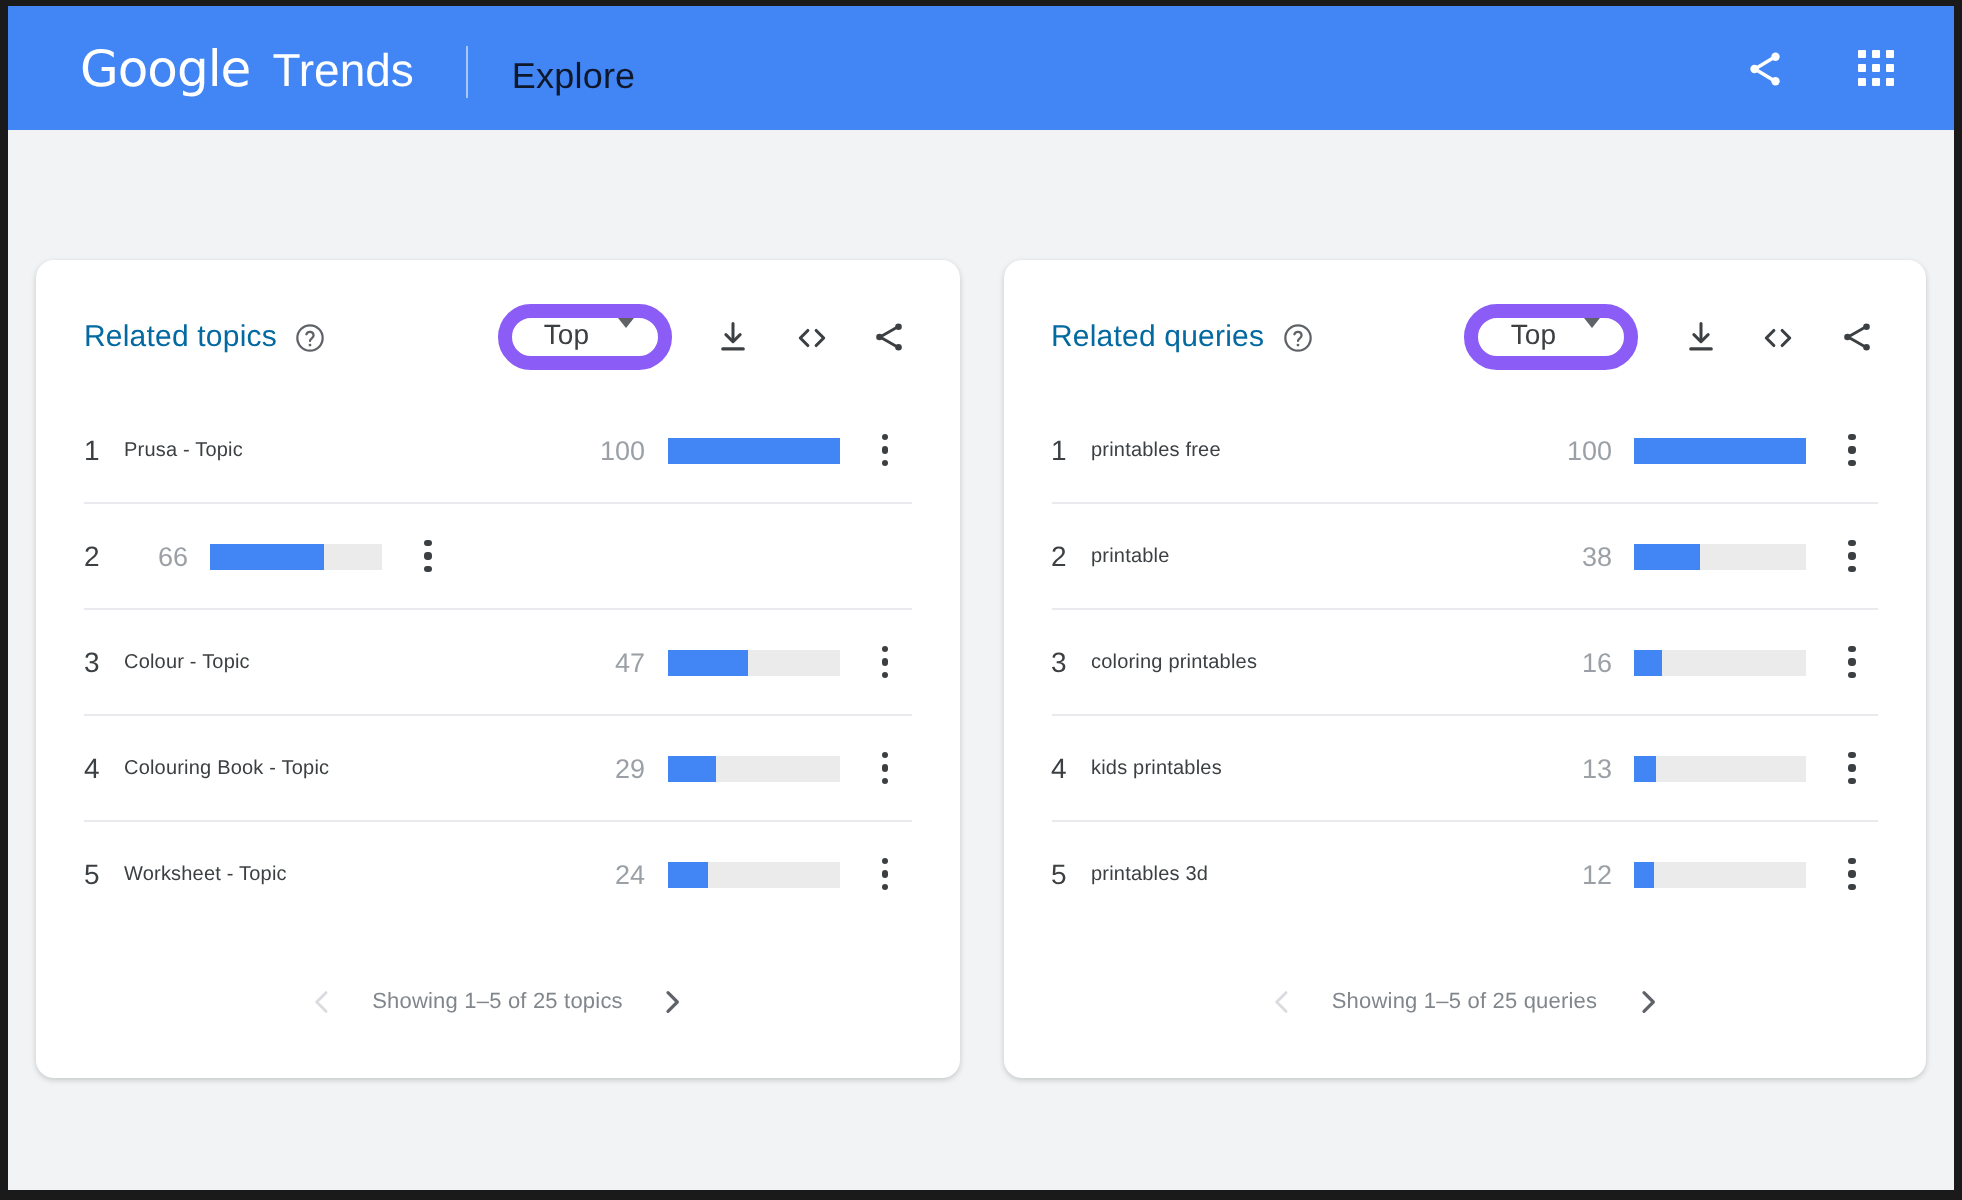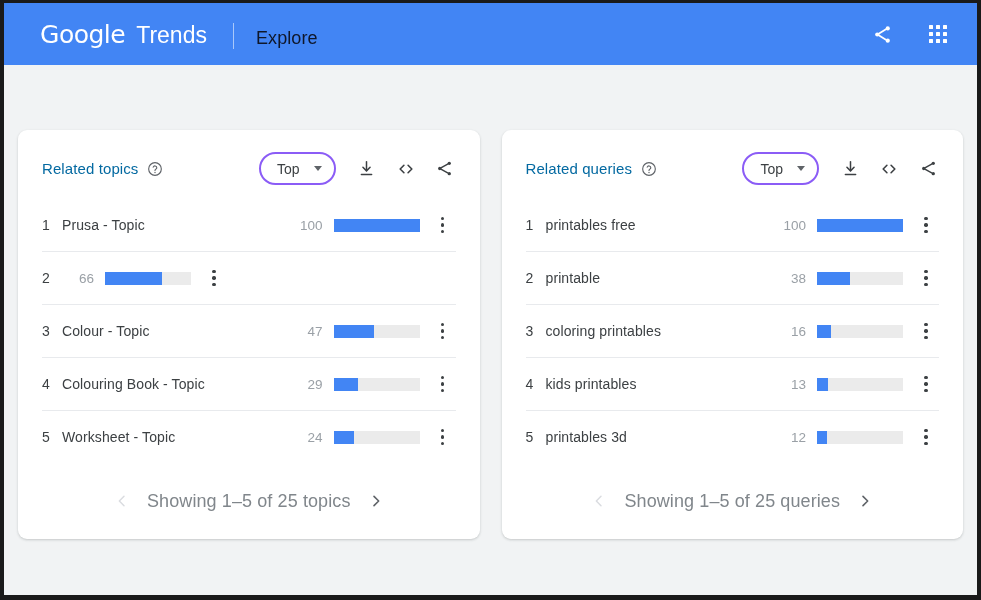--- a/index.html
+++ b/index.html
@@ -116,26 +116,26 @@
     margin-left: 9px;
     width: 16px;
     height: 16px;
     display: inline-flex;
     align-items: center;
     justify-content: center;
     cursor: pointer;
   }
   .head-spacer { flex: 1; }
   .select-pill {
-    border: 2px solid #8b5cf6;
+    border: 7px solid #8b5cf6;
     border-radius: 17px;
     height: 33px;
     min-width: 72px;
     display: flex;
-    align-items: center;
+    align-items: flex-start;
     justify-content: space-between;
     padding: 0 12px 0 16px;
     font-size: 14px;
     color: #3c4043;
     cursor: pointer;
     box-sizing: border-box;
     background: #fff;
   }
   .caret {
     width: 0;
@@ -171,21 +171,21 @@
     cursor: pointer;
   }
   .row:first-child { border-top: none; }
   .row-rank {
     font-size: 14px;
     color: #3c4043;
     width: 20px;
     flex: none;
   }
   .row-label {
-    font-size: 14px;
+    font-size: 10px;
     color: #3c4043;
     letter-spacing: 0.1px;
     flex: 1;
     white-space: nowrap;
     overflow: hidden;
     text-overflow: ellipsis;
     padding-right: 8px;
   }
   .row-value {
     font-size: 13.5px;
@@ -229,21 +229,21 @@
   
   .card-foot {
     display: flex;
     align-items: center;
     justify-content: center;
     gap: 16px;
     height: 56px;
     margin-top: 10px;
   }
   .foot-text {
-    font-size: 18px;
+    font-size: 11px;
     color: #80868b;
     letter-spacing: 0.1px;
   }
   .chev {
     width: 18px;
     height: 18px;
     display: flex;
     align-items: center;
     justify-content: center;
     cursor: pointer;

